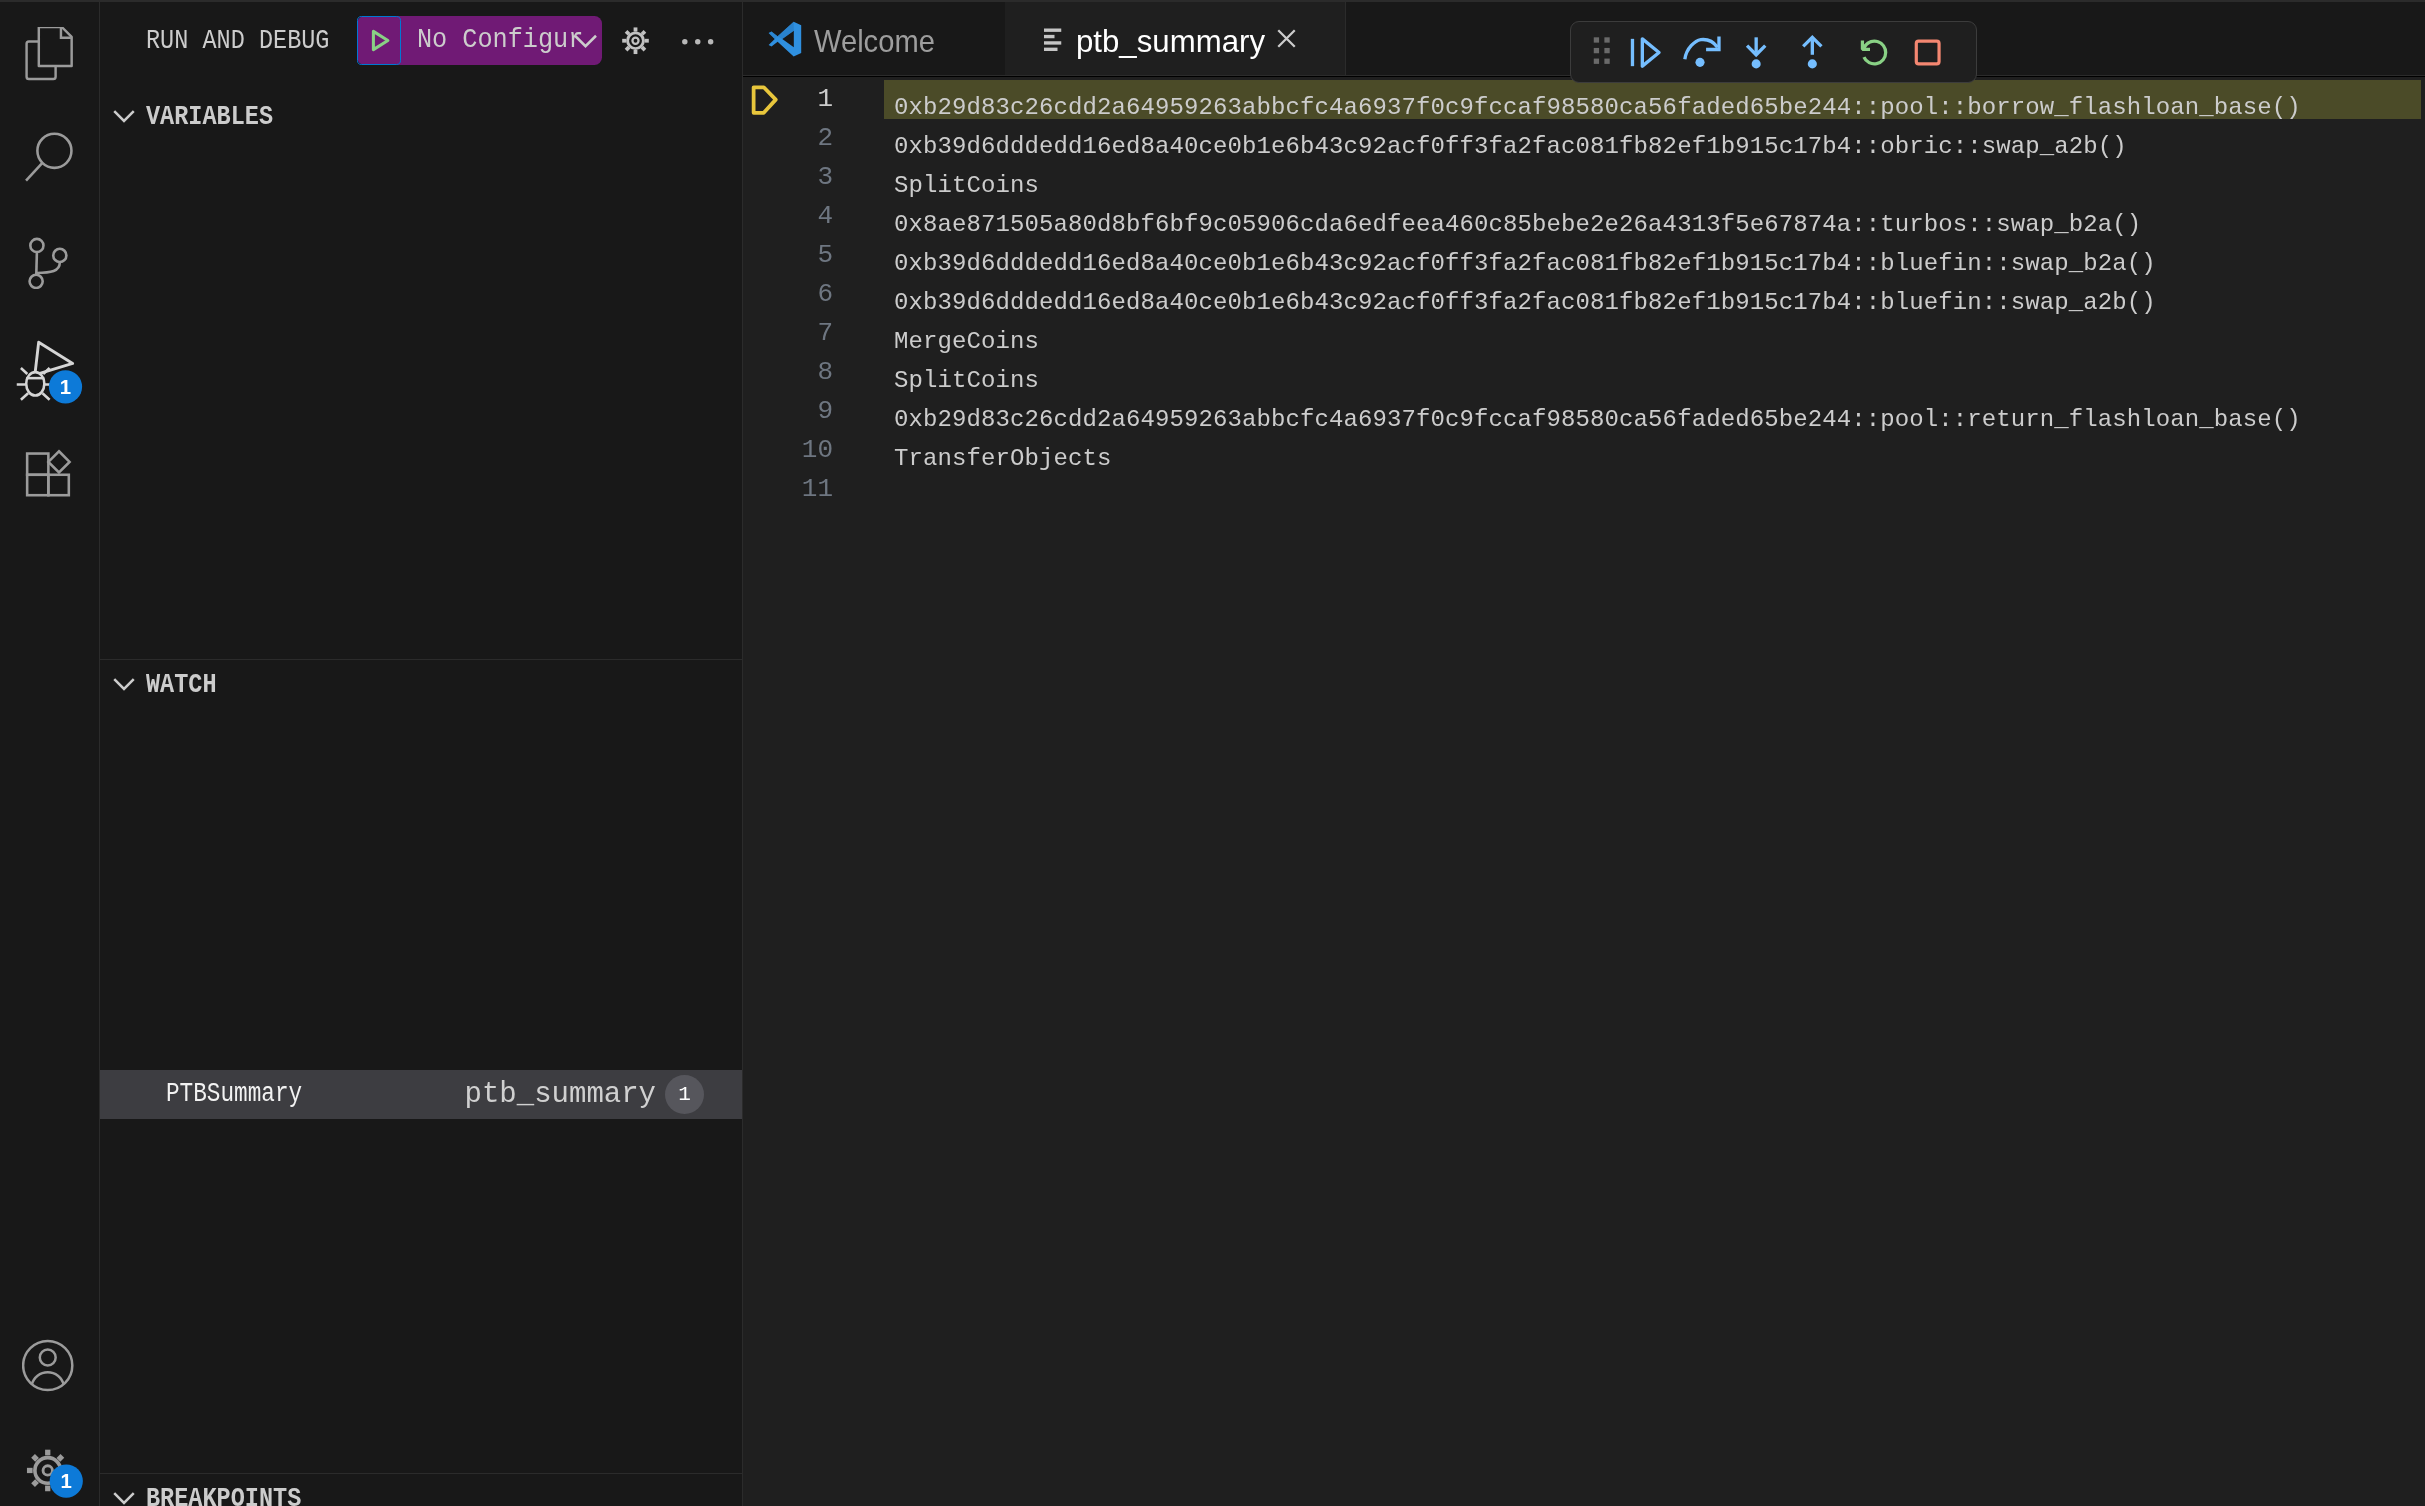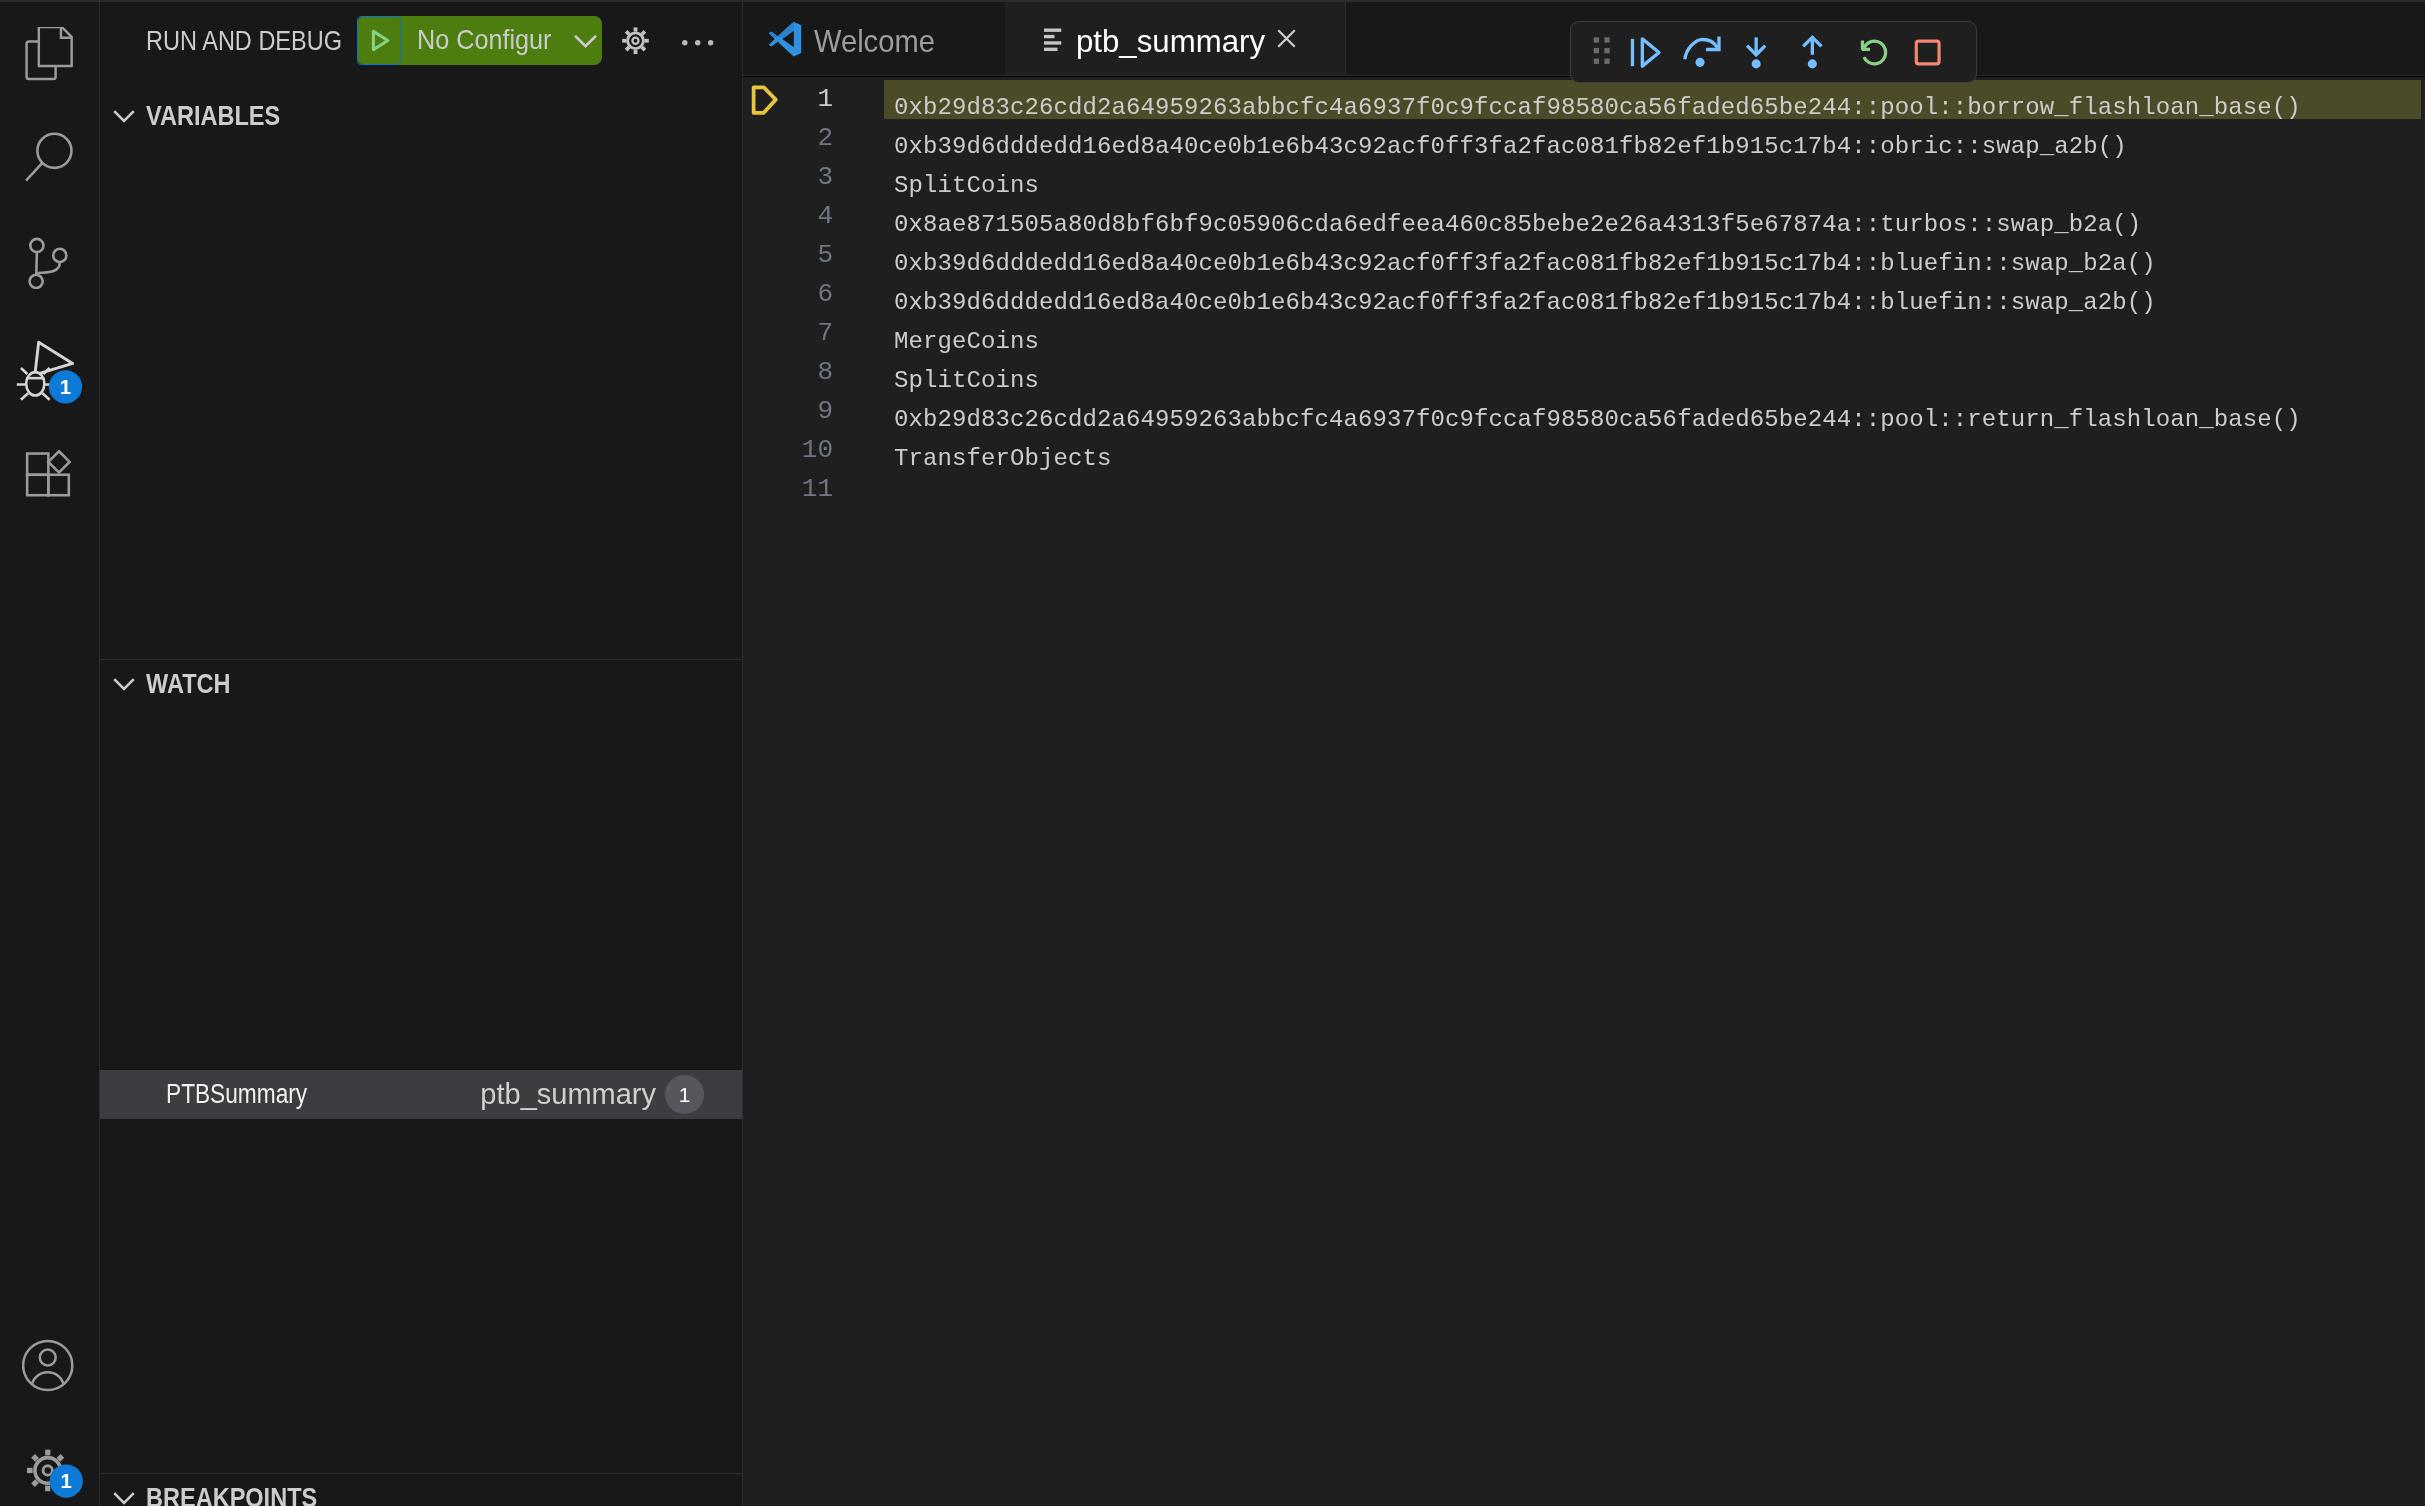--- a/index.html
+++ b/index.html
@@ -4,27 +4,27 @@
 <style>
 html,body{margin:0;padding:0;background:#181818;}
 #root{position:relative;width:2426px;height:1506px;overflow:hidden;background:#181818;
   font-family:"Liberation Sans",sans-serif;}
 .abs{position:absolute;}
 #topline{left:0;top:0;width:2426px;height:1.5px;background:#2b2b2b;z-index:30;}
 
 #abar{left:0;top:0;width:99px;height:1506px;background:#181818;border-right:0.8px solid #2b2b2b;z-index:5;}
 .aicon{position:absolute;left:0;width:99px;display:flex;justify-content:center;}
 
-#sidebar{left:100px;top:0;width:642px;height:1506px;background:#181818;border-right:0.8px solid #2b2b2b;z-index:4;}
+#sidebar{left:100px;top:0;width:642px;height:1506px;background:#181818;border-right:0.8px solid #2b2b2b;z-index:4;font-family:Liberation Mono, monospace;}
 .sechead{position:absolute;left:0;width:642px;height:47px;color:#cccccc;font-weight:bold;font-size:28px;border-top:0.8px solid #2b2b2b;}
 .sechead .lbl{position:absolute;left:46px;top:50%;transform:translateY(-50%) scaleX(0.84);transform-origin:0 50%;white-space:nowrap;}
 .chev{position:absolute;left:12px;}
 #sbtitle{left:46px;top:0;height:76px;line-height:82px;font-size:28px;color:#cccccc;transform:scaleX(0.84);transform-origin:0 50%;white-space:nowrap;}
 
-#runctl{left:257px;top:16px;width:245px;height:49px;background:#4d7c0f;border-radius:7.6px;}
+#runctl{left:257px;top:16px;width:245px;height:49px;background:#701a75;border-radius:7.6px;}
 #playbox{position:absolute;left:0;top:0;width:44px;height:49px;border:1.5px solid #0078d4;border-radius:4.6px;box-sizing:border-box;}
 #runtext{position:absolute;left:60px;top:0;height:49px;line-height:47px;font-size:28px;color:#cccccc;transform:scaleX(0.9);transform-origin:0 50%;white-space:nowrap;}
 
 #editor{left:743px;top:0;width:1682px;height:1506px;background:#000000;}
 #tabstrip{position:absolute;left:0;top:0;width:1682px;height:75px;background:#181818;border-bottom:1.5px solid #2b2b2b;}
 #tab1{position:absolute;left:0;top:0;width:262px;height:75px;background:#181818;border-right:0.8px solid #2b2b2b;}
 #tab1 .tlbl{position:absolute;left:71px;top:0;height:75px;line-height:83px;font-size:32px;color:#9d9d9d;transform:scaleX(0.91);transform-origin:0 50%;white-space:nowrap;}
 #tab2{position:absolute;left:262px;top:0;width:340px;height:75px;background:#1f1f1f;border-right:0.8px solid #2b2b2b;}
 #tab2 .blue{position:absolute;left:0;top:0;width:100%;height:2.3px;background:#0078d4;}
 #tab2 .tlbl{position:absolute;left:71px;top:0;height:75px;line-height:83px;font-size:32px;color:#ffffff;transform:scaleX(0.975);transform-origin:0 50%;white-space:nowrap;}

